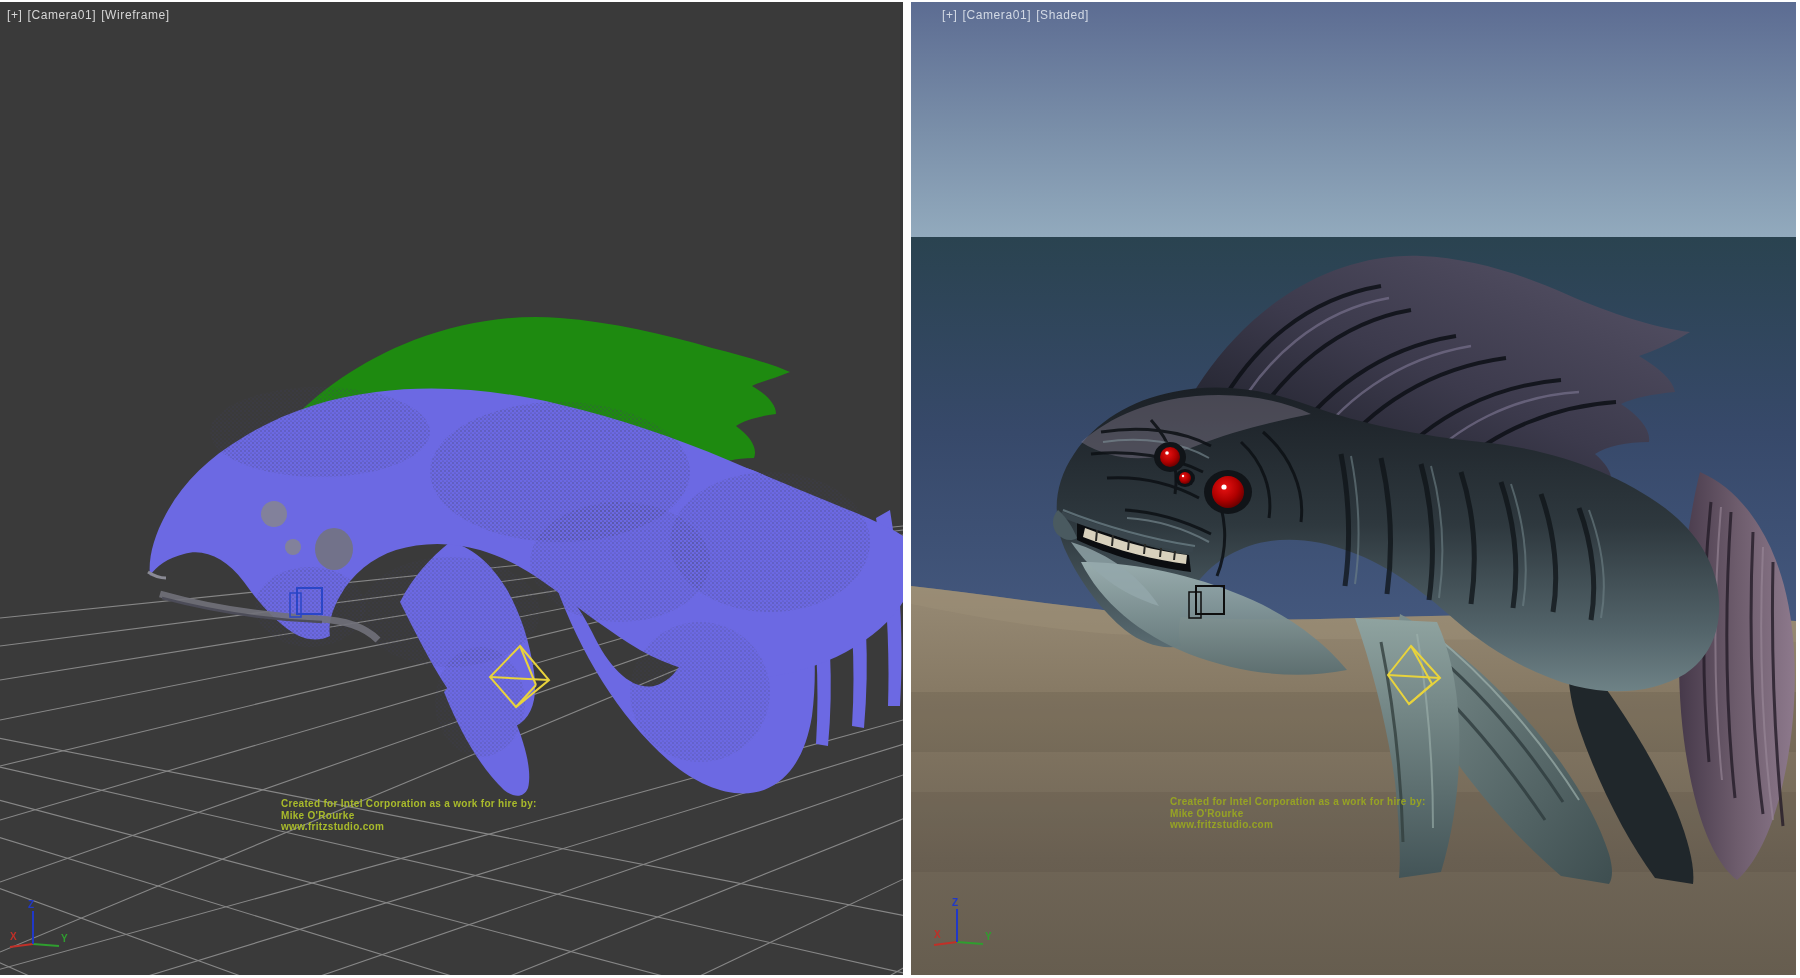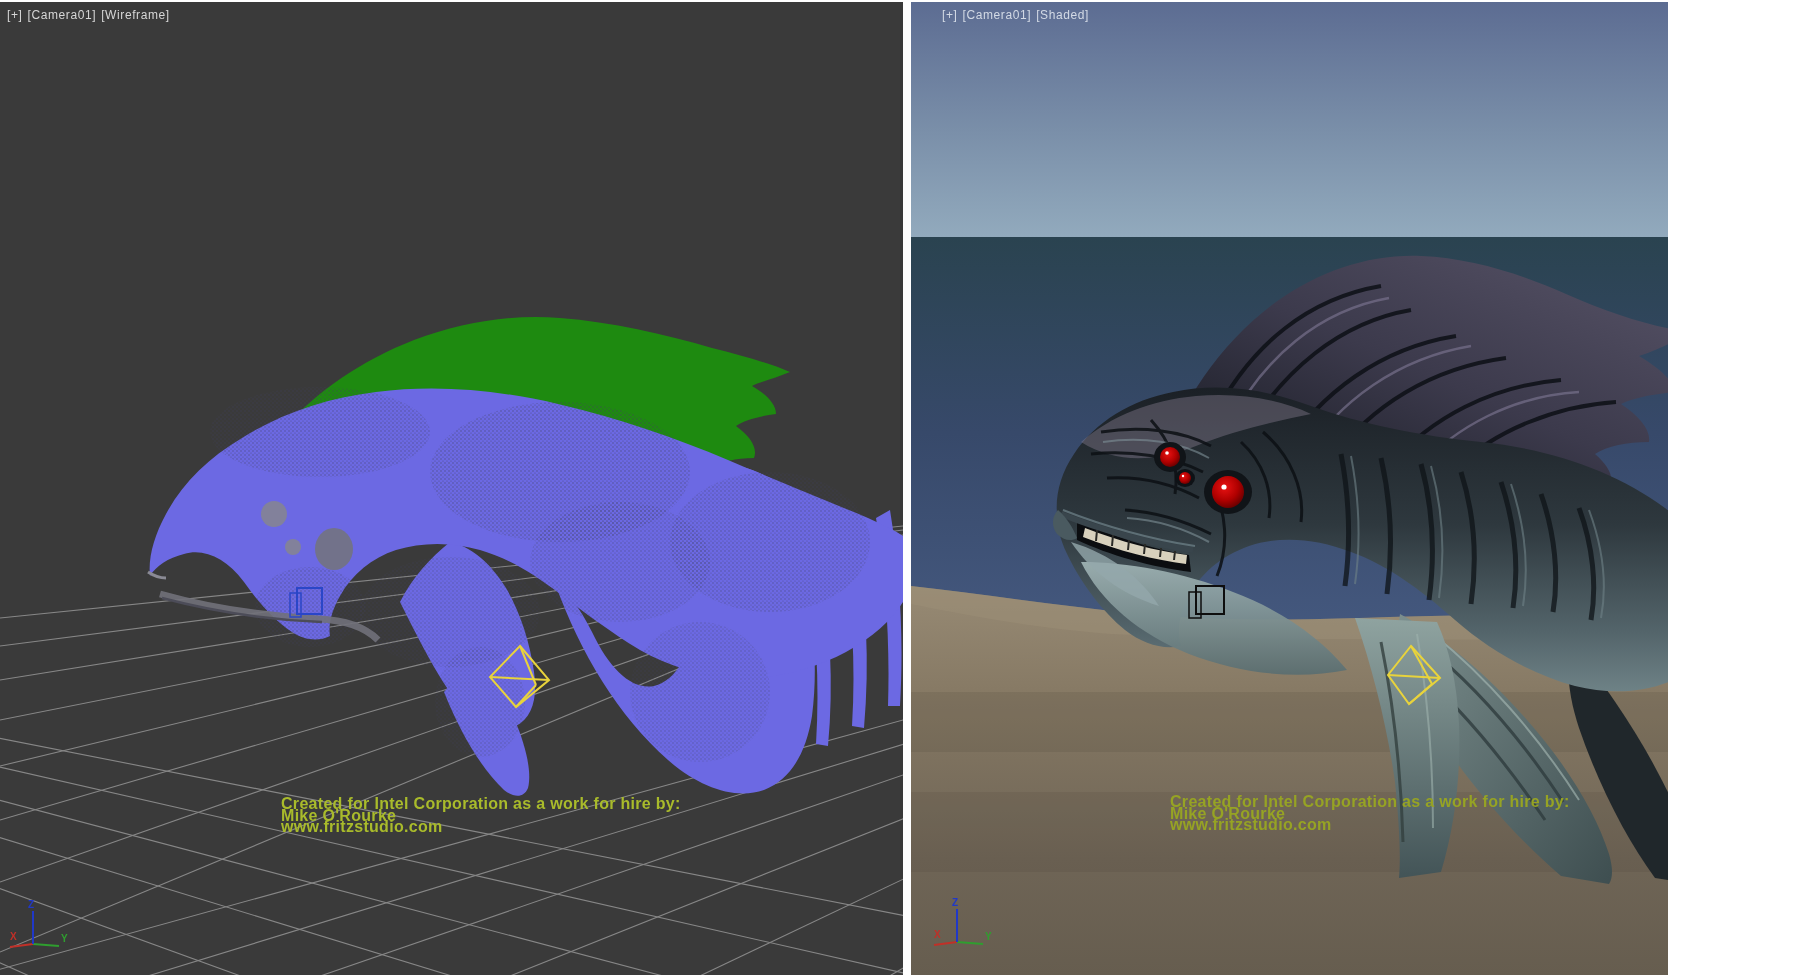--- a/index.html
+++ b/index.html
@@ -1,27 +1,27 @@
 <!DOCTYPE html>
 <html style="--frame: #ffffff; --left-bg: #3a3a3a; --label-left: #d6d6d6; --label-right: #d3dae5; --credit-left: #a9bb2b; --credit-right: #96a324;"><head>
 <meta charset="utf-8">
 <style>
   html,body{margin:0;padding:0;background:#ffffff;}
-  .stage{position:relative;width:1668px;height:978px;background:var(--frame,#ffffff);overflow:hidden;
+  .stage{position:relative;width:1800px;height:978px;background:var(--frame,#ffffff);overflow:hidden;
          font-family:"Liberation Sans",sans-serif;}
   .vp{position:absolute;top:2px;height:973px;overflow:hidden;}
   .vp-left{left:0;width:903px;background:var(--left-bg,#3a3a3a);}
   .vp-right{left:911px;width:885px;background:#44587e;}
   .vp svg{position:absolute;left:0;top:0;}
   .vp-label{position:absolute;top:6px;left:7px;font-size:12px;letter-spacing:.6px;z-index:5;
             font-weight:400;white-space:nowrap;}
   .vp-label span{margin-right:5px;cursor:default;}
   .vp-left .vp-label{color:var(--label-left,#d6d6d6);}
   .vp-right .vp-label{color:var(--label-right,#d3dae5);margin-left:24px;}
-  .credit{position:absolute;font-size:16px;font-weight:bold;letter-spacing:.3px;line-height:11.5px;
+  .credit{position:absolute;font-size:10px;font-weight:bold;letter-spacing:.3px;line-height:11.5px;
           z-index:4;white-space:nowrap;}
   .vp-left .credit{left:281px;top:796px;color:var(--credit-left,#a9bb2b);}
   .vp-right .credit{left:259px;top:794px;color:var(--credit-right,#96a324);}
 </style>
 </head>
 <body>
 
 <div class="stage">
 
   <div class="vp vp-left">

